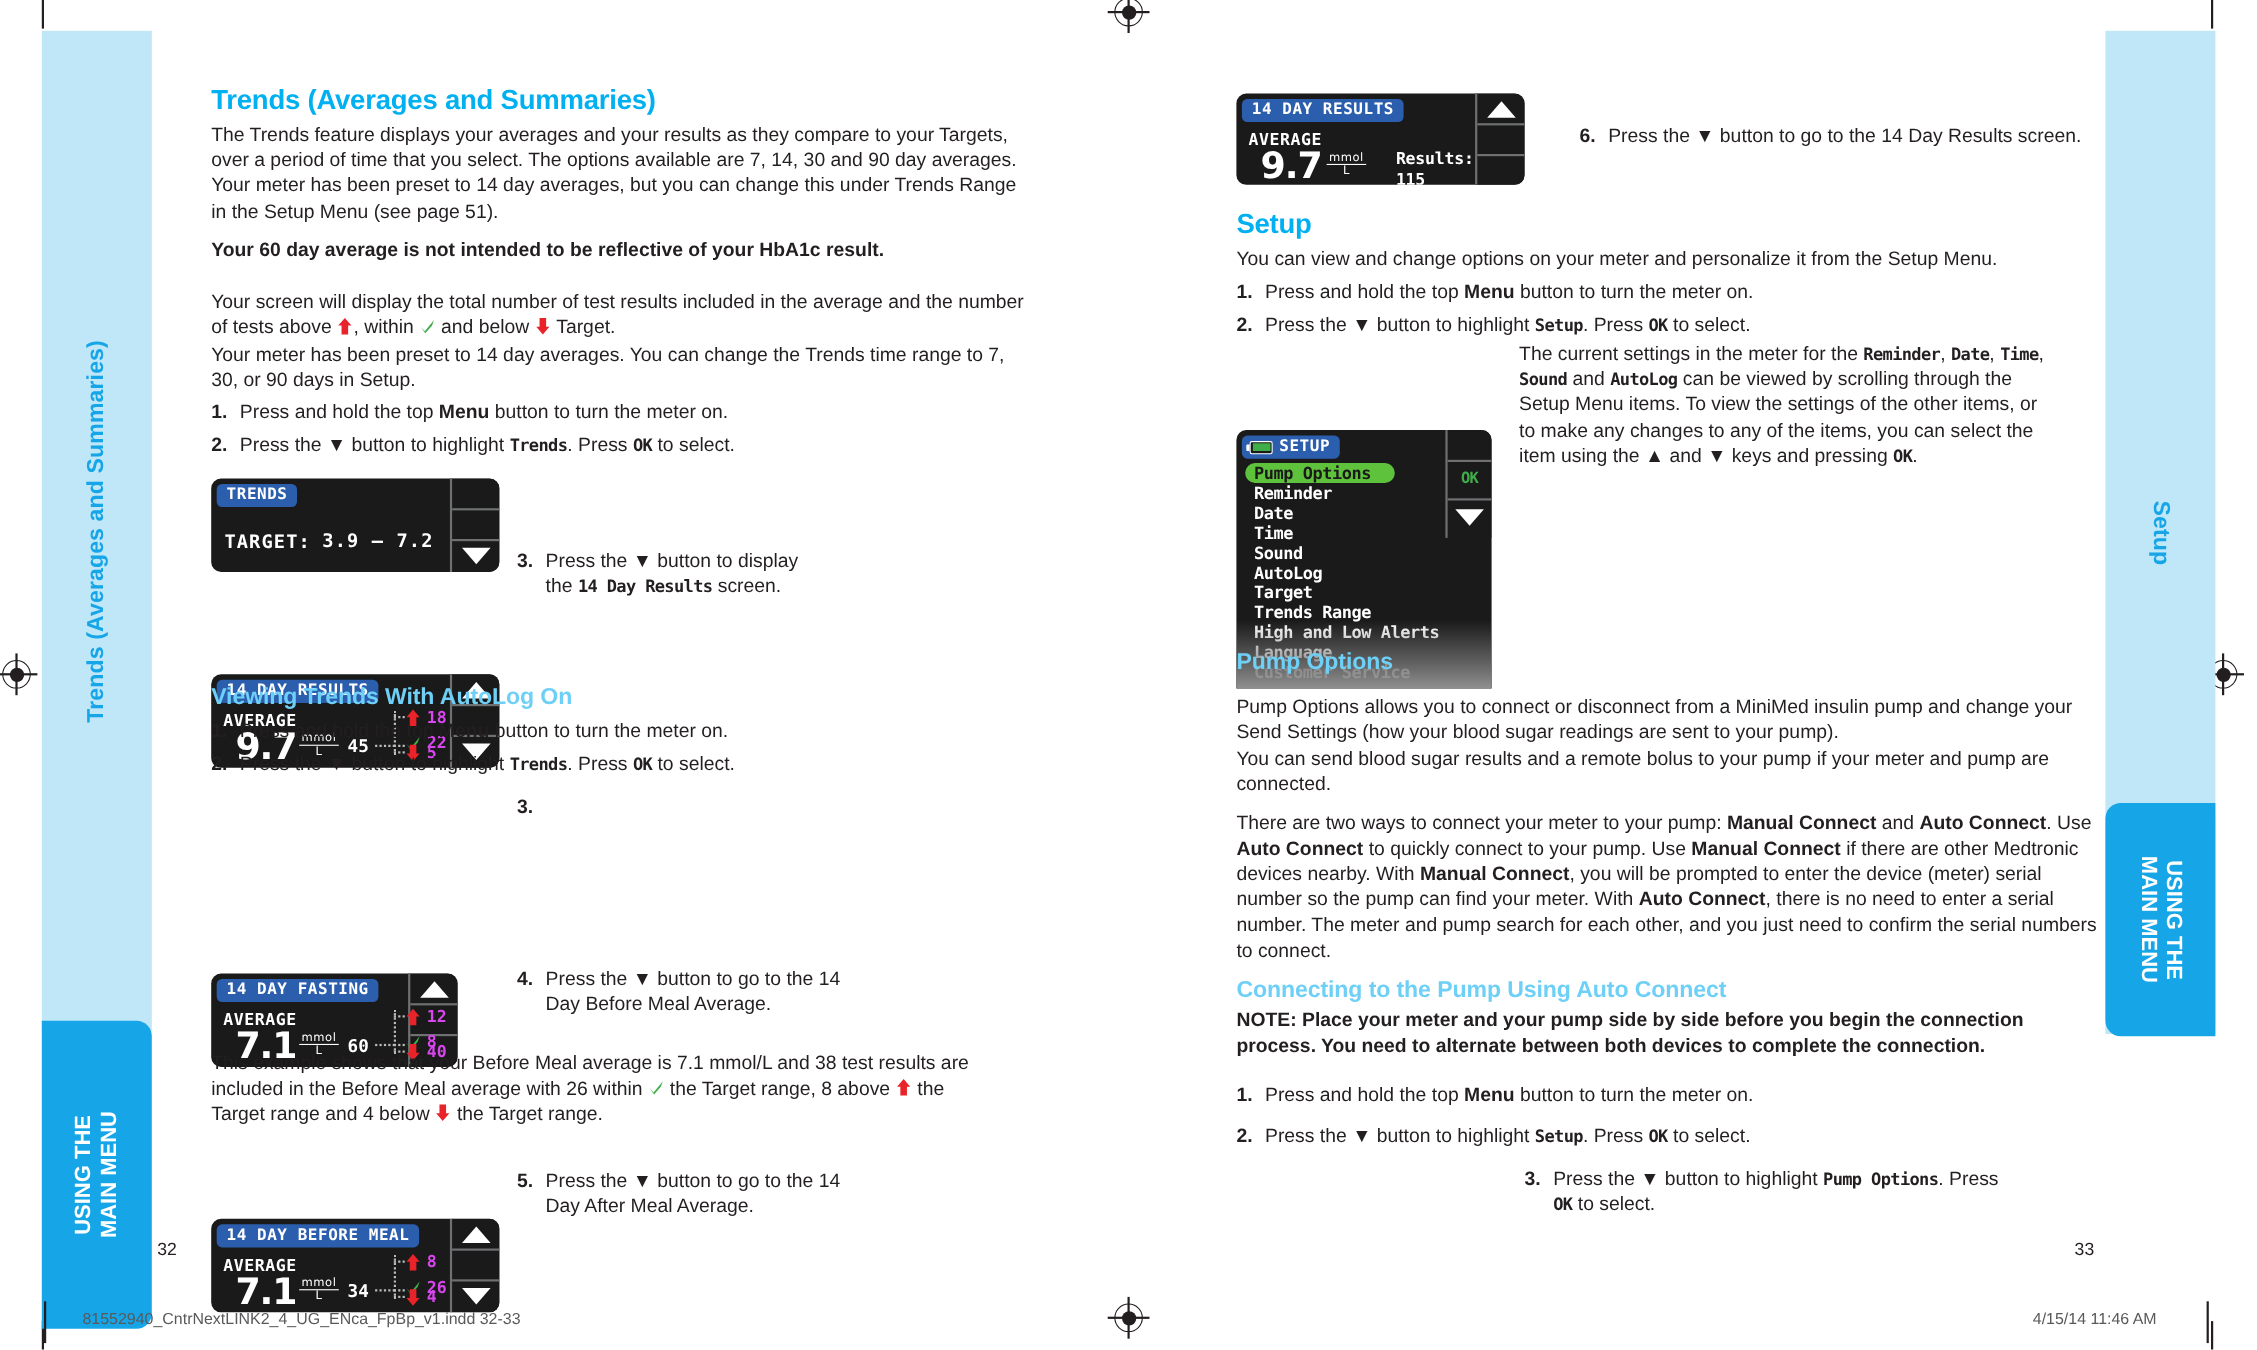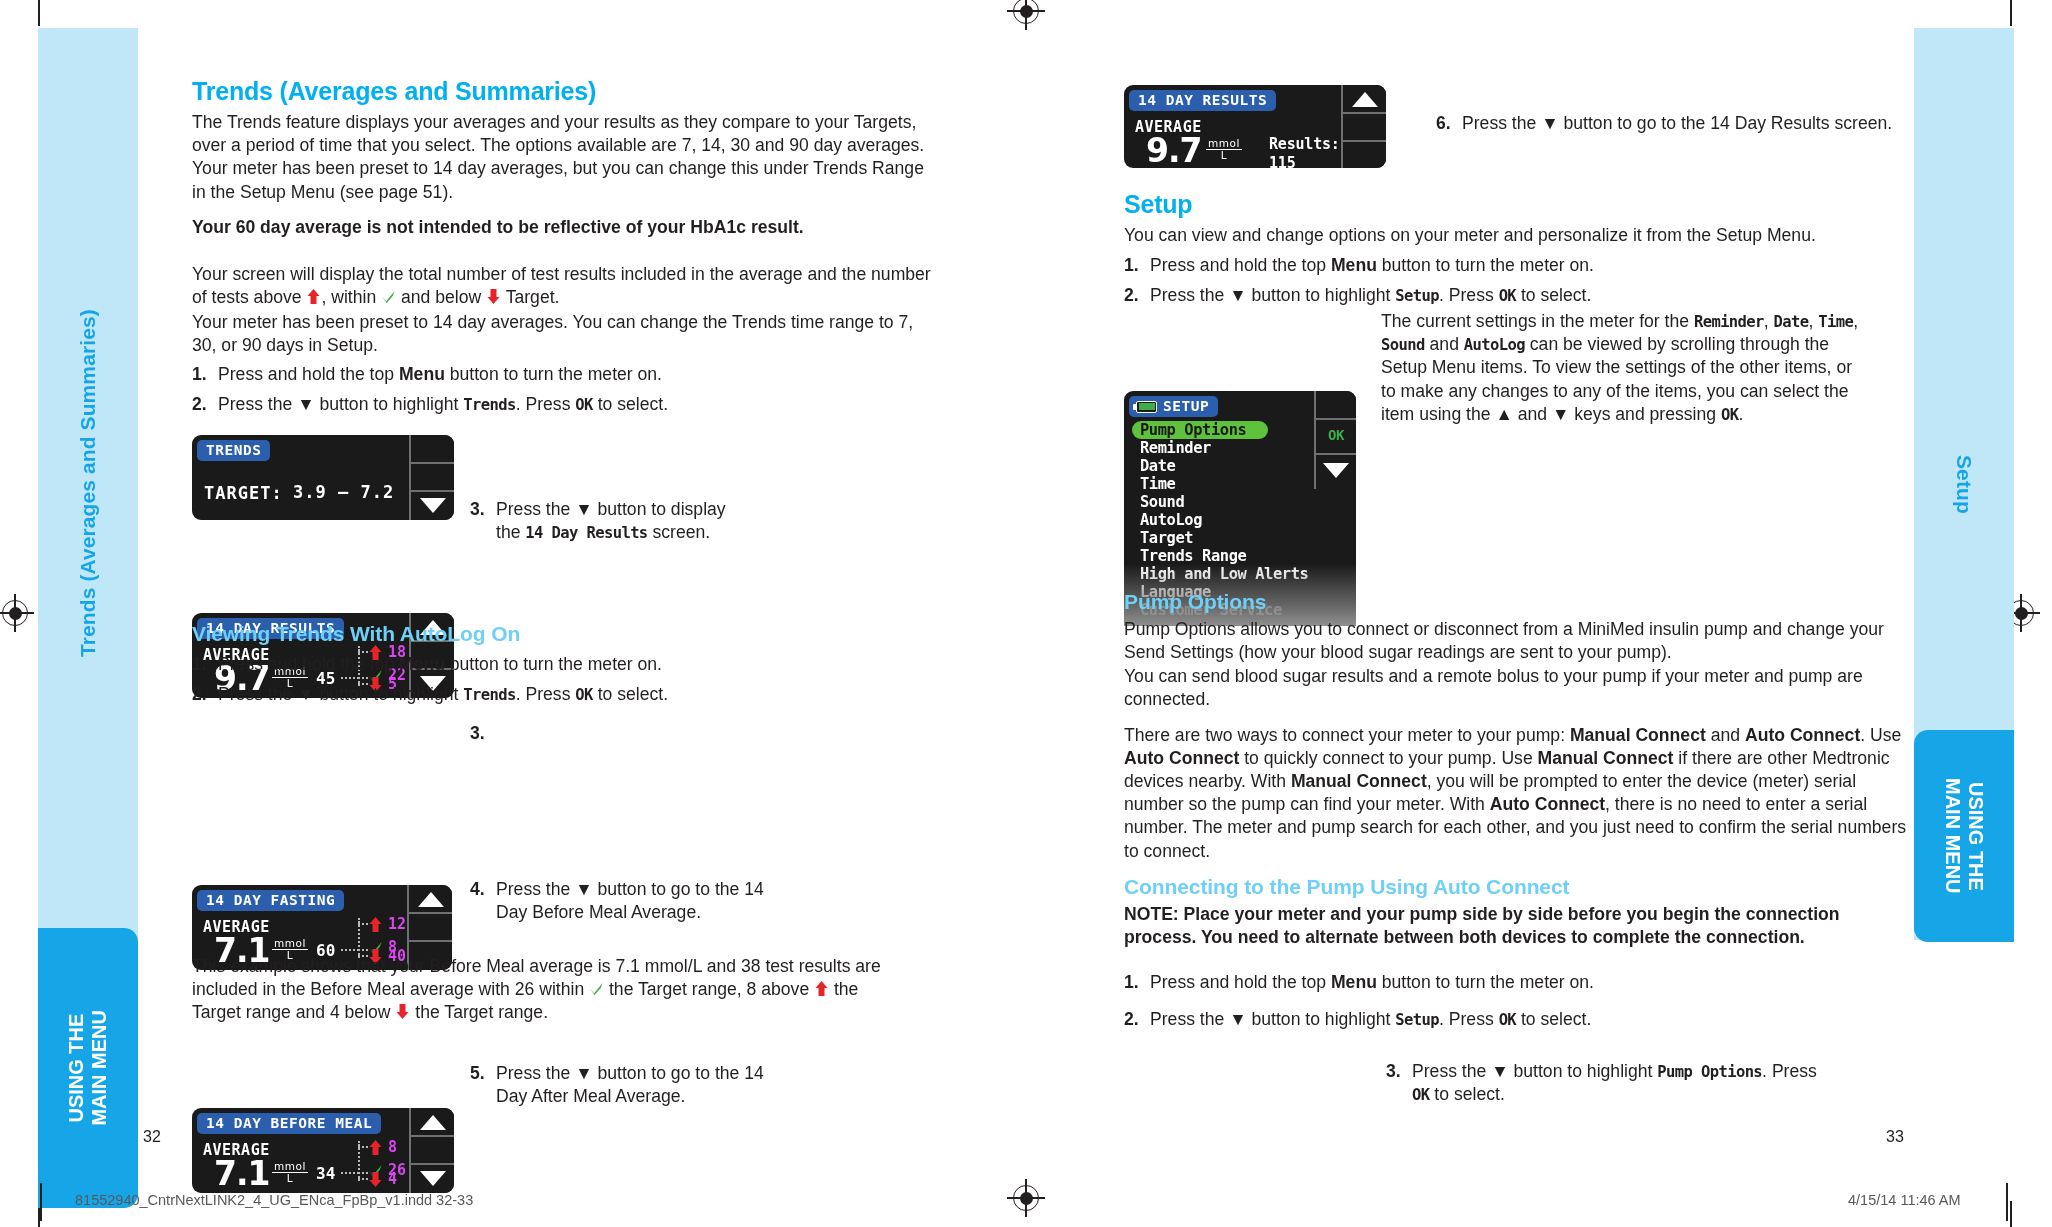--- a/index.html
+++ b/index.html
@@ -432,21 +432,21 @@
         <span class="num">1.</span>
         <span>Press and hold the top </span><b>Menu</b><span> button to turn the meter on.</span>
       </li>
       <li>
         <span class="num">2.</span>
         <span>Press the ▼ button to highlight </span><span class="lcdword">Trends</span><span>. Press </span><span class="lcdword">OK</span><span> to select.</span>
       </li>
     </ol>
   </div>
 
-  <div class="meter" style="left:192px; top:715px; width:260px; height:85px;">
+  <div class="meter" style="left:192px; top:715px; width:224px; height:85px;">
     <div class="meter-rail" style="width:45px;">
       <div class="rail-sep" style="top:27px;"></div>
       <div class="rail-sep" style="top:55px;"></div>
       <div class="rail-gly rail-up" style="top:7px;"></div>
     </div>
     <div class="title-pill">14 DAY FASTING</div>
     <div class="avg-label" style="left:11px; top:33px;">AVERAGE</div>
     <div class="big-val" style="left:22px; top:46px;">7.1</div>
     <div class="unit" style="left:80px; top:53px; width:36px;">
       <span class="num">mmol</span>
@@ -632,21 +632,21 @@
   </div>
 
   <div class="col" style="left:355px; top:310px; width:490px;">
     <p style="margin-top:0;">
       <span>The current settings in the meter for the </span><span class="lcdword">Reminder</span><span>, </span><span class="lcdword">Date</span><span>, </span><span class="lcdword">Time</span><span>, </span><span class="lcdword">Sound</span><span> and </span><span class="lcdword">AutoLog</span><span> can be viewed by scrolling through the Setup Menu items. To view the settings of the other items, or to make any changes to any of the items, you can select the item using the ▲ and ▼ keys and pressing </span><span class="lcdword">OK</span><span>.</span>
     </p>
   </div>
 
   <div class="col" style="left:98px; top:588px; width:790px;">
     <h2 class="sub" style="margin-top:0;">Pump Options</h2>
-    <p style="margin-top:2px;">Pump Options allows you to connect or disconnect from a MiniMed insulin pump and change your Send Settings (how your blood sugar readings are sent to your pump).</p>
+    <p style="margin-top:15px;">Pump Options allows you to connect or disconnect from a MiniMed insulin pump and change your Send Settings (how your blood sugar readings are sent to your pump).</p>
 
     <p style="margin-top:1px;">You can send blood sugar results and a remote bolus to your pump if your meter and pump are connected.</p>
 
     <p style="margin-top:12px;">
       <span>There are two ways to connect your meter to your pump: </span><b>Manual Connect</b><span> and </span><b>Auto Connect</b><span>. Use </span><b>Auto Connect</b><span> to quickly connect to your pump. Use </span><b>Manual Connect</b><span> if there are other Medtronic devices nearby. With </span><b>Manual Connect</b><span>, you will be prompted to enter the device (meter) serial number so the pump can find your meter. With </span><b>Auto Connect</b><span>, there is no need to enter a serial number. The meter and pump search for each other, and you just need to confirm the serial numbers to connect.</span>
     </p>
 
     <h2 class="sub" style="margin-top:10px;">Connecting to the Pump Using Auto Connect</h2>
     <p style="margin-top:2px;"><b>NOTE: Place your meter and your pump side by side before you begin the connection process. You need to alternate between both devices to complete the connection.</b></p>
 

